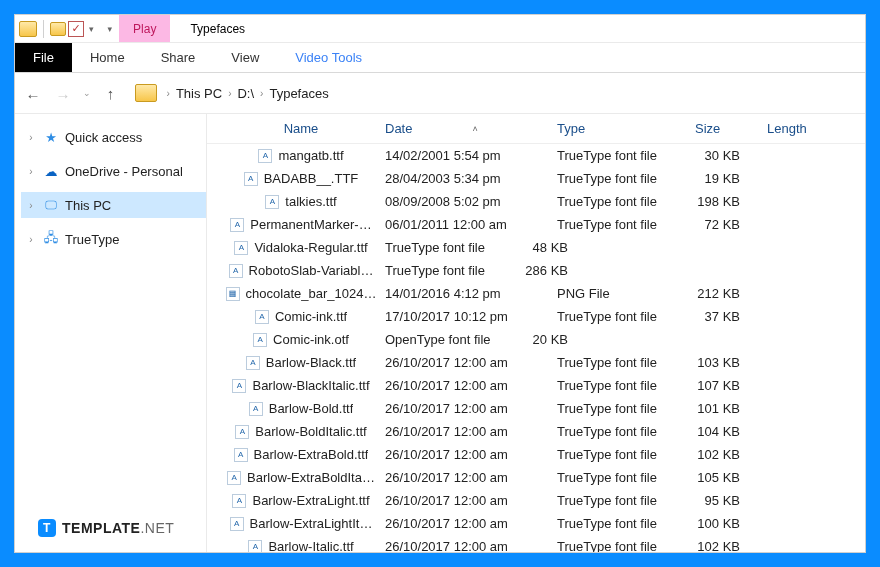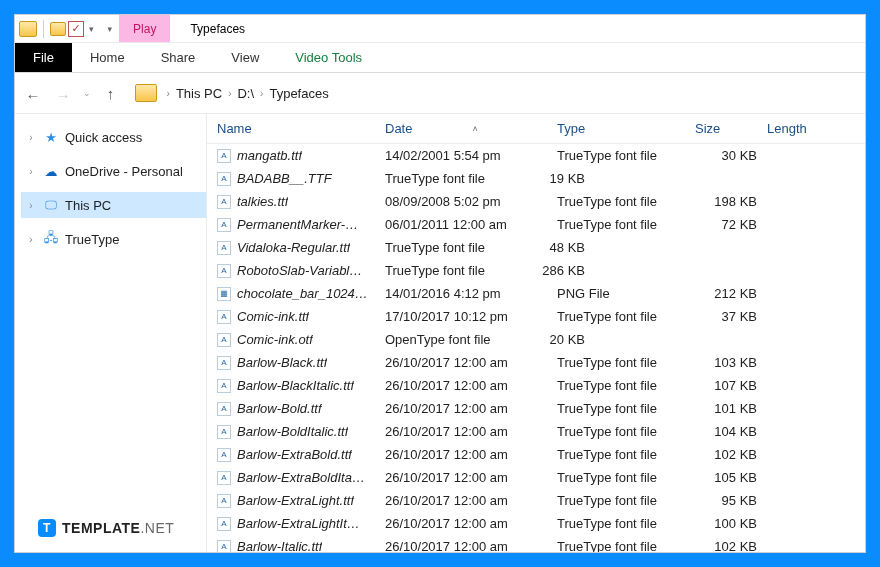--- a/index.html
+++ b/index.html
@@ -14,21 +14,21 @@
 .qat-check { width: 16px; height: 16px; border: 1px solid #b55; display: flex; align-items: center; justify-content: center; color: #b33; font-size: 11px; }
 .qat-caret { font-size: 9px; color: #666; padding: 0 3px; }
 .tool-tab { display: flex; flex-direction: column; align-items: center; justify-content: center; padding: 0 14px; font-size: 12px; }
 .tool-tab.play { background: #fcb8e4; color: #be185d; }
 .title-text { display: flex; align-items: center; padding-left: 20px; font-size: 12px; color: #000; }
 
 
 .ribbon { height: 30px; display: flex; align-items: stretch; border-bottom: 1px solid #d9d9d9; }
 .rtab { display: flex; align-items: center; padding: 0 18px; font-size: 13px; color: #333; cursor: default; }
 .rtab.file { background: #000000; color: #fff; }
-.rtab.video { color: #15803d; }
+.rtab.video { color: #3b82f6; }
 
 
 .navbar { height: 40px; display: flex; align-items: center; padding: 4px 8px; gap: 10px; background: #fff; }
 .nav-btn { width: 20px; text-align: center; color: #555; font-size: 15px; }
 .nav-btn.disabled { color: #ccc; }
 .nav-caret { font-size: 9px; color: #999; }
 .folder-icon { width: 22px; height: 18px; background: linear-gradient(#ffe9a8,#f7c64a); border: 1px solid #c99a20; border-radius: 2px; margin-left: 4px; }
 .crumb { display: flex; align-items: center; gap: 6px; color: #222; }
 .crumb .sep { color: #888; font-size: 10px; }
 
@@ -43,27 +43,27 @@
 .ic-cloud { color: #0a63c3; font-size: 13px; }
 .ic-pc { color: #2f8de4; font-size: 12px; }
 .ic-net { color: #2f8de4; font-size: 13px; }
 
 
 .listpane { flex: 1; overflow: hidden; display: flex; flex-direction: column; }
 .col-headers { display: flex; height: 30px; align-items: center; border-bottom: 1px solid #eee; color: #1a4e8a; font-size: 13px; padding-left: 10px; }
 .col-headers .col { display: flex; align-items: center; gap: 20px; }
 .rows { flex: 1; overflow-y: auto; }
 .row { display: flex; align-items: center; height: 23px; padding-left: 10px; font-size: 13px; color: #222; }
-.col.name { width: 168px; display: flex; align-items: center; gap: 6px; }
+.col.name { width: 168px; display: flex; align-items: center; gap: 6px; justify-content: center; }
 .col.date { width: 172px; }
 .col.type { width: 138px; }
-.col.size { width: 72px; text-align: right; padding-right: 10px; align-items: center; }
+.col.size { width: 72px; text-align: right; padding-right: 27px; align-items: center; }
 .col.length { width: 70px; align-items: center; }
 .fic { width: 14px; height: 14px; border: 1px solid #bcd; background: #fff; display: inline-flex; align-items: center; justify-content: center; font-size: 8px; color: #26a; flex-shrink: 0; }
-.fname { white-space: nowrap; overflow: hidden; text-overflow: ellipsis; font-style: italic; }
+.fname { white-space: nowrap; overflow: hidden; text-overflow: ellipsis; }
 .sort-ind { font-size: 9px; color: #666; margin-left: 40px; }
 
 
 .brand { position: fixed; left: 38px; bottom: 30px; display: flex; align-items: center; gap: 6px; font-weight: 700; font-size: 14px; letter-spacing: 0.5px; color: #222; }
 .brand .t { width: 18px; height: 18px; background: #0a8cff; color: #fff; border-radius: 4px; display: flex; align-items: center; justify-content: center; font-size: 12px; font-weight: 700; }
 .brand .net { font-weight: 400; color: #666; }
 
 ::-webkit-scrollbar { width: 16px; }
 ::-webkit-scrollbar-track { background: #f0f0f0; }
 ::-webkit-scrollbar-thumb { background: #c8c8c8; }
@@ -179,20 +179,21 @@
             <div class="col date">14/02/2001 5:54 pm</div>
             <div class="col type">TrueType font file</div>
             <div class="col size">30 KB</div>
             <div class="col length"></div>
           </div>
           <div class="row">
             <div class="col name">
               <span class="fic">A</span>
               <span class="fname">BADABB__.TTF</span>
             </div>
+            <div class="col date">28/04/2003 5:34 pm</div>
             <div class="col type">TrueType font file</div>
             <div class="col size">19 KB</div>
             <div class="col length"></div>
           </div>
           <div class="row">
             <div class="col name">
               <span class="fic">A</span>
               <span class="fname">talkies.ttf</span>
             </div>
             <div class="col date">08/09/2008 5:02 pm</div>

